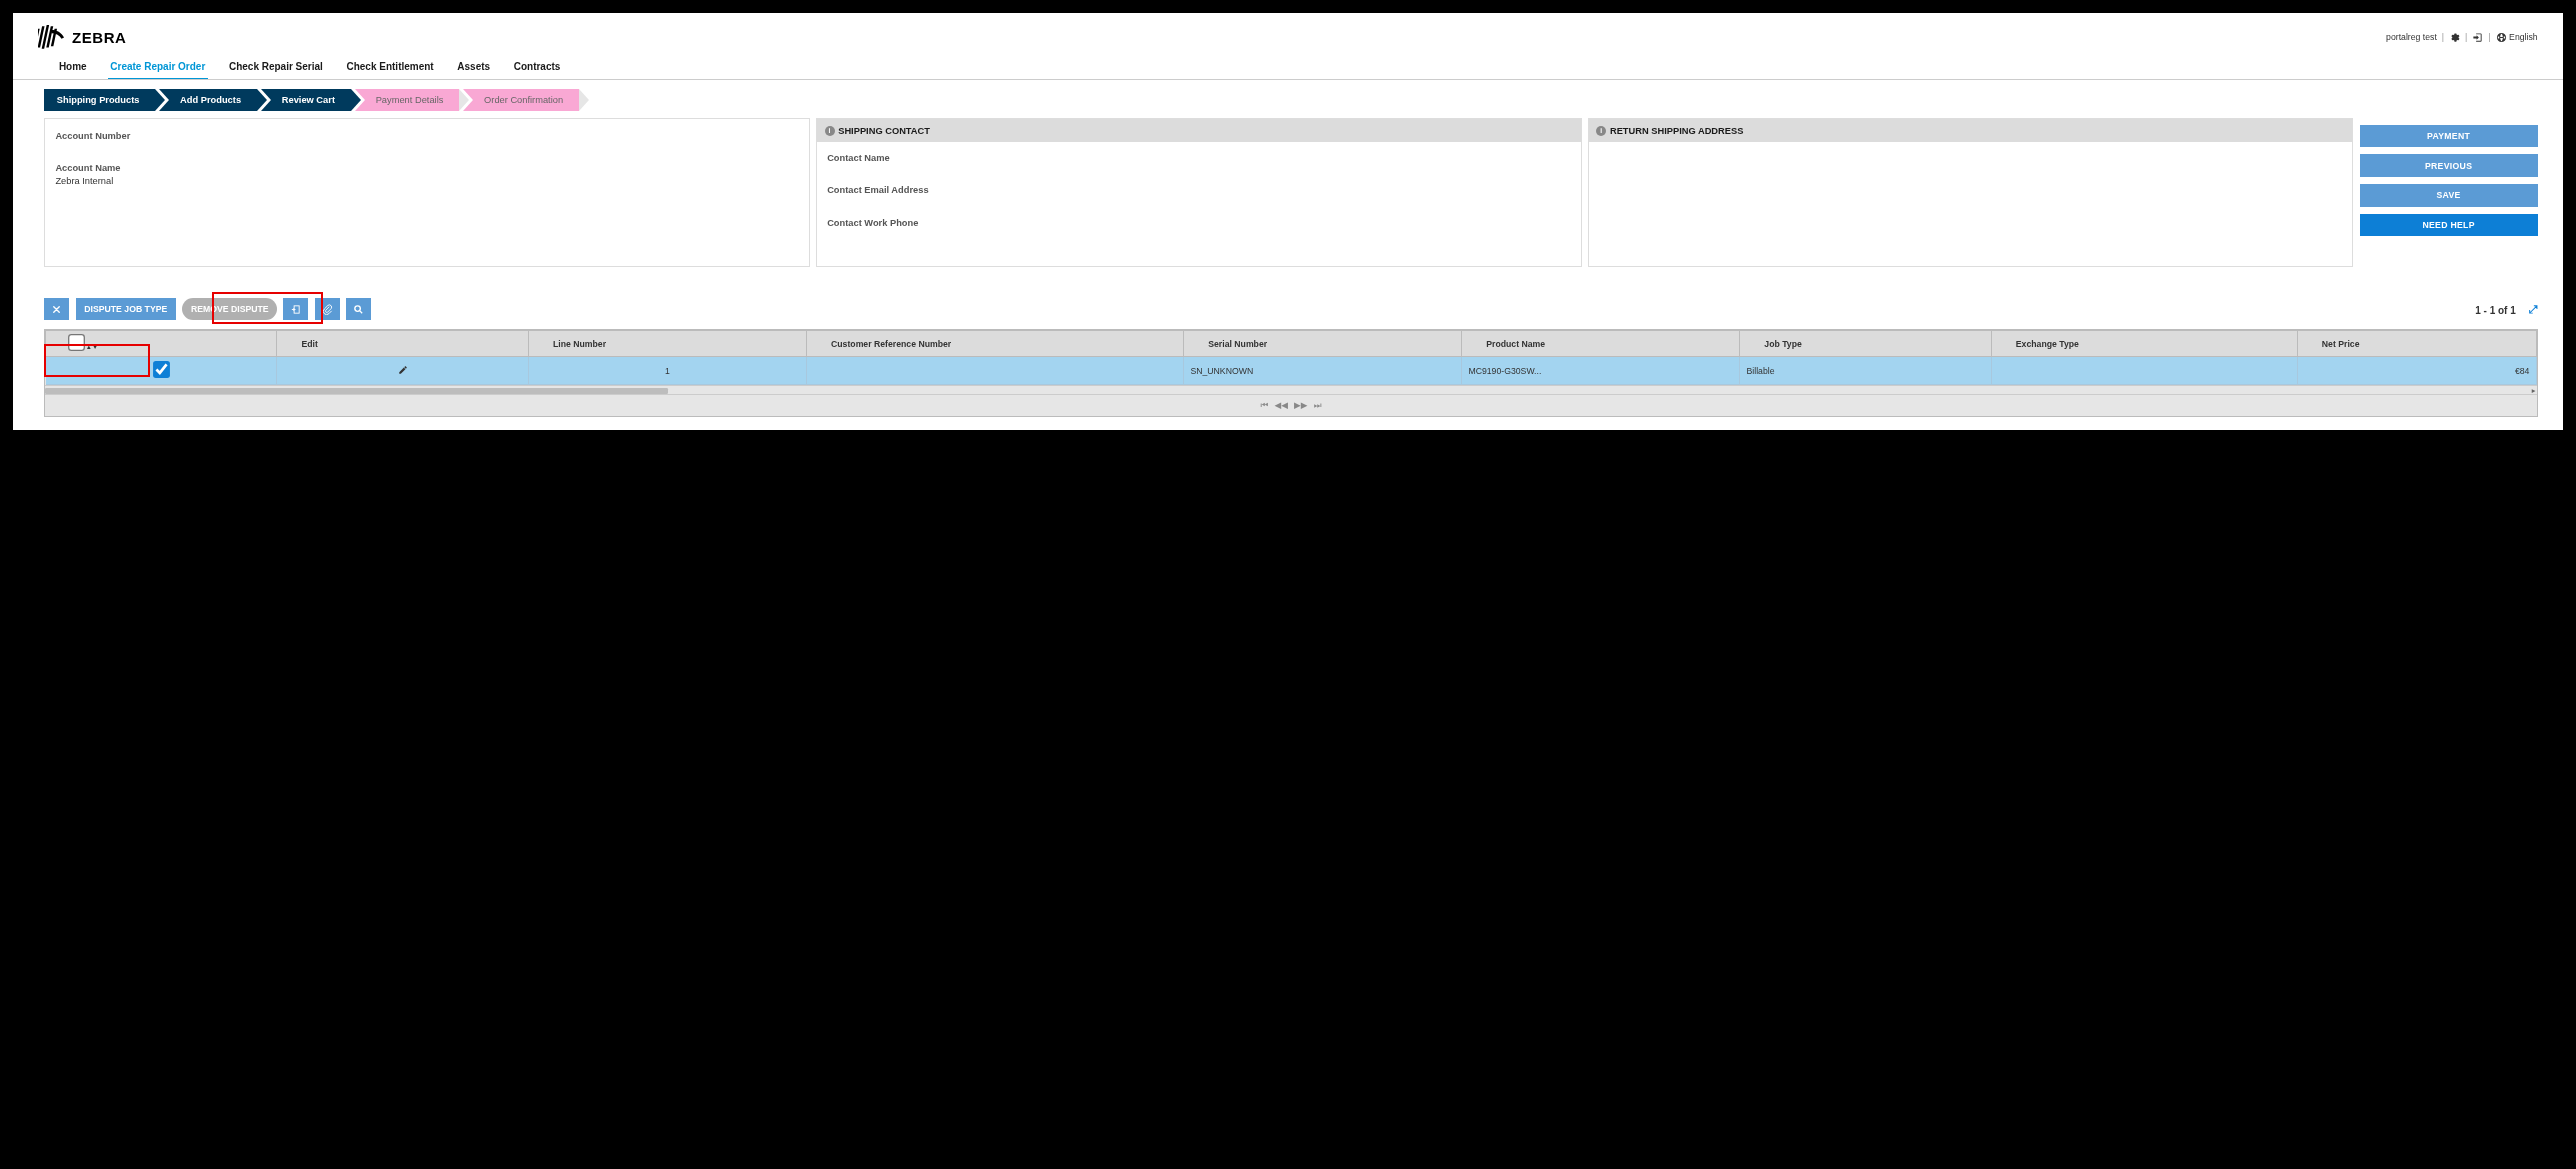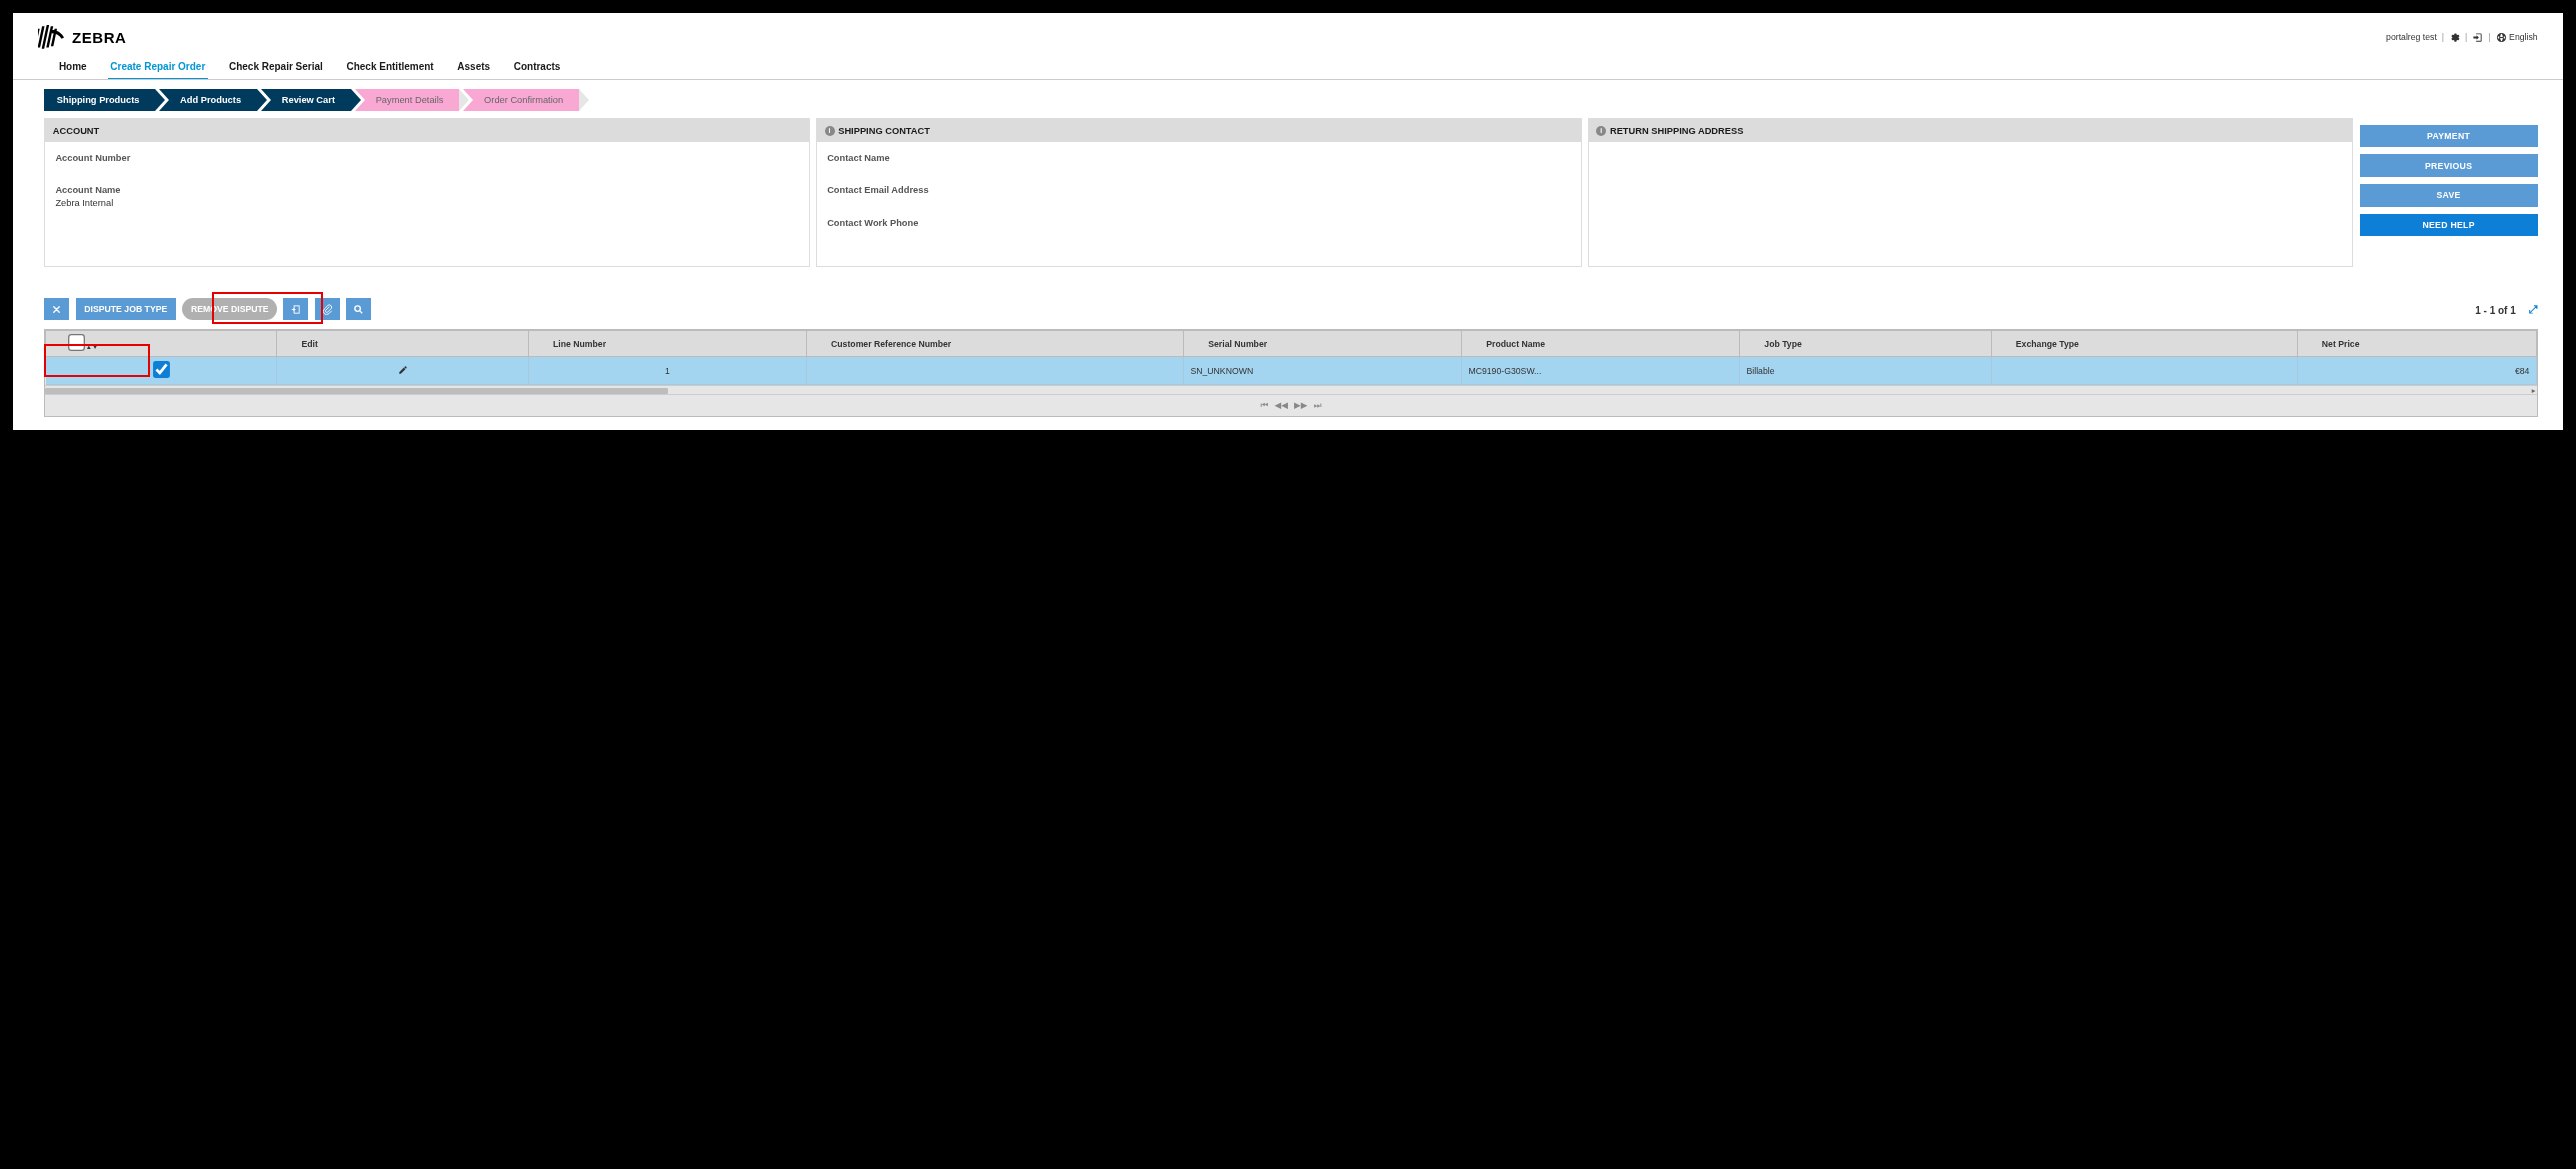--- a/index.html
+++ b/index.html
@@ -129,21 +129,20 @@
   <div class="stepper">
     <div class="step done">Shipping Products</div>
     <div class="step done">Add Products</div>
     <div class="step done">Review Cart</div>
     <div class="step">Payment Details</div>
     <div class="step">Order Confirmation</div>
   </div>
 
   <div class="panels-row">
     <div class="panel">
-      <div class="panel-header">ACCOUNT</div>
       <div class="panel-body">
         <div class="lbl">Account Number</div>
         <div class="val">&nbsp;</div>
         <div class="lbl">Account Name</div>
         <div class="val">Zebra Internal</div>
       </div>
     </div>
     <div class="panel">
       <div class="panel-header">
           <span class="info">i</span>

